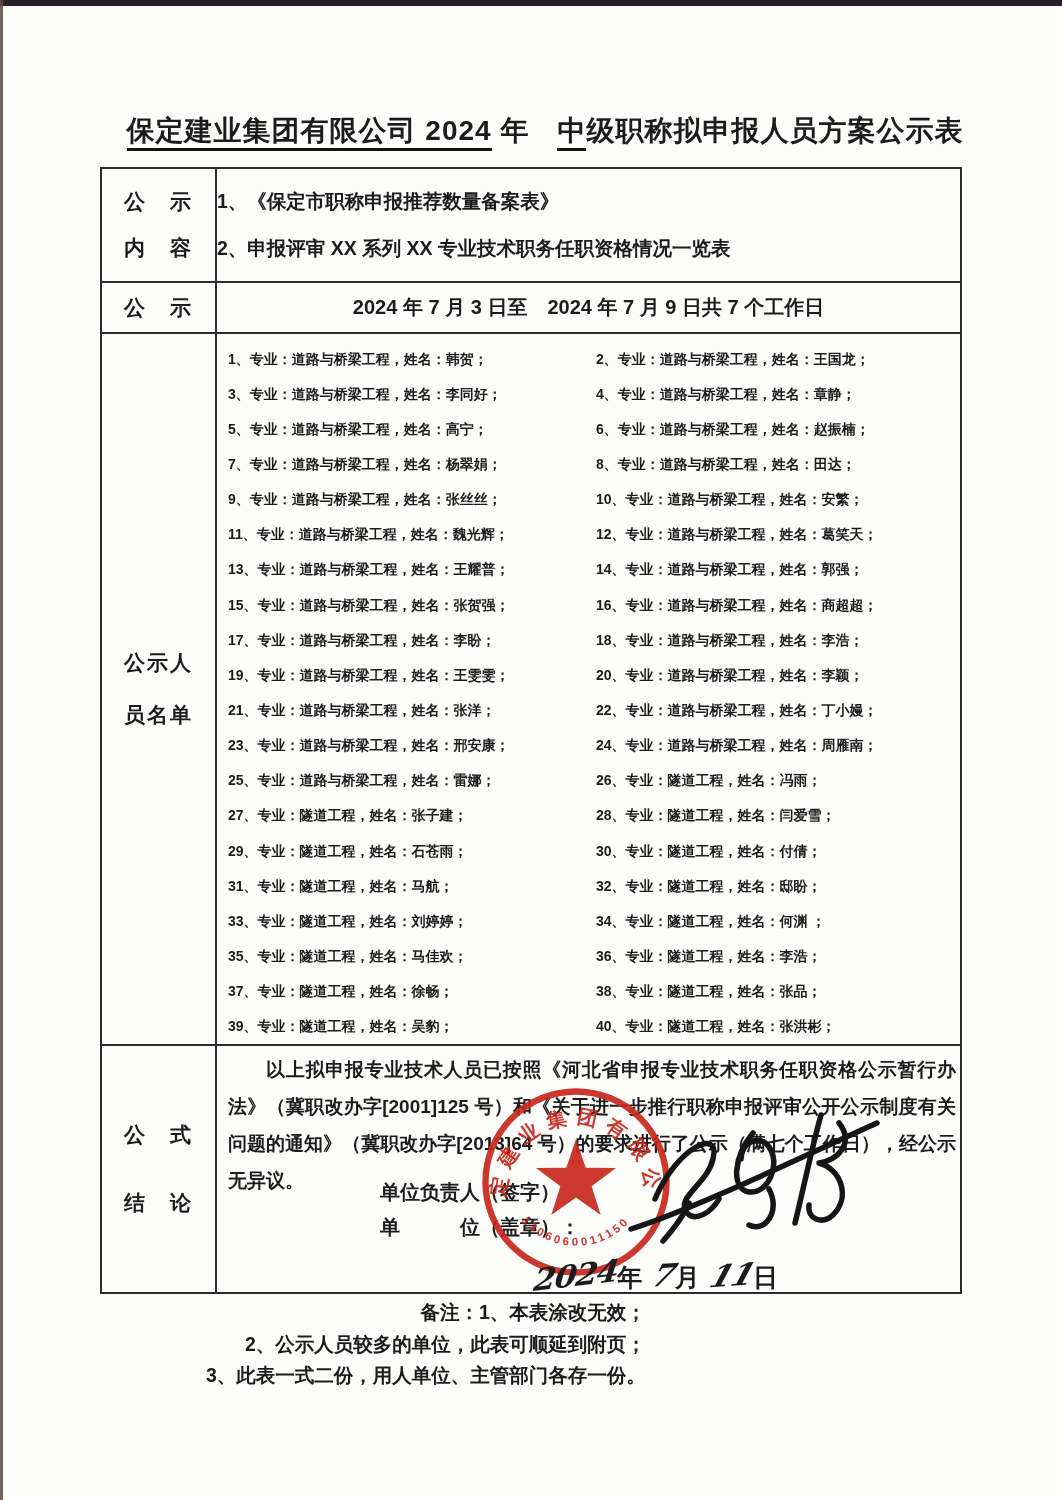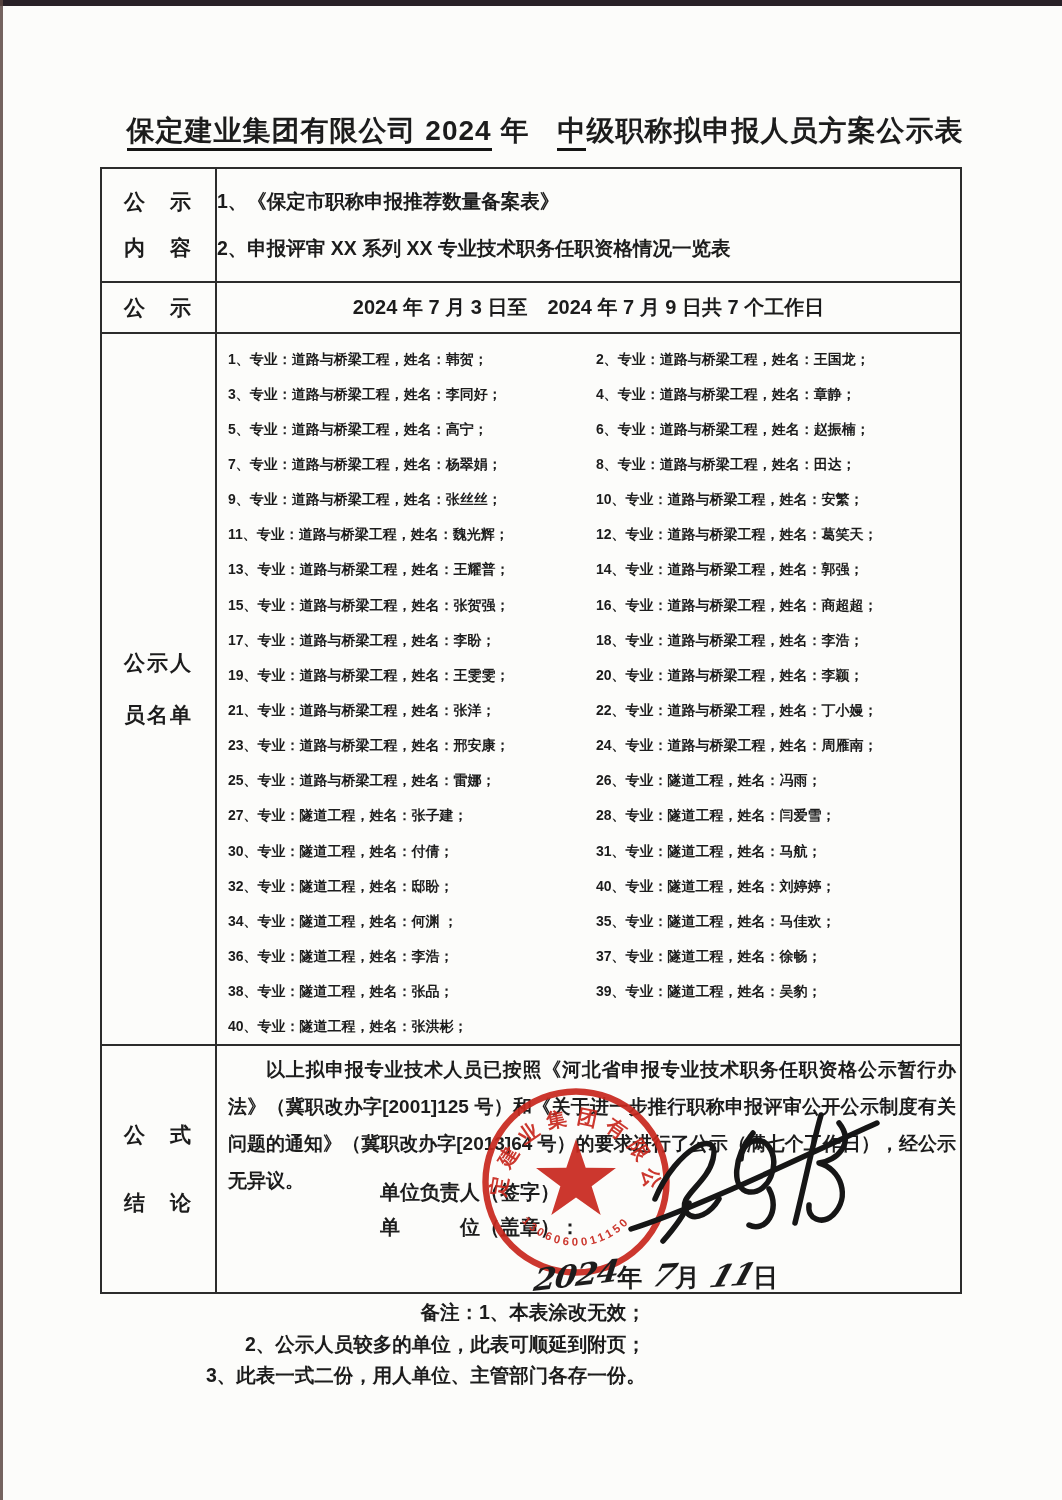--- a/index.html
+++ b/index.html
@@ -107,24 +107,25 @@
           <div>19、专业：道路与桥梁工程，姓名：王雯雯；</div>
           <div>20、专业：道路与桥梁工程，姓名：李颖；</div>
           <div>21、专业：道路与桥梁工程，姓名：张洋；</div>
           <div>22、专业：道路与桥梁工程，姓名：丁小嫚；</div>
           <div>23、专业：道路与桥梁工程，姓名：邢安康；</div>
           <div>24、专业：道路与桥梁工程，姓名：周雁南；</div>
           <div>25、专业：道路与桥梁工程，姓名：雷娜；</div>
           <div>26、专业：隧道工程，姓名：冯雨；</div>
           <div>27、专业：隧道工程，姓名：张子建；</div>
           <div>28、专业：隧道工程，姓名：闫爱雪；</div>
+          <div>29、专业：隧道工程，姓名：石苍雨；</div>
           <div>30、专业：隧道工程，姓名：付倩；</div>
           <div>31、专业：隧道工程，姓名：马航；</div>
           <div>32、专业：隧道工程，姓名：邸盼；</div>
-          <div>40、专业：隧道工程，姓名：刘婷婷；</div>
+          <div>33、专业：隧道工程，姓名：刘婷婷；</div>
           <div>34、专业：隧道工程，姓名：何渊 ；</div>
           <div>35、专业：隧道工程，姓名：马佳欢；</div>
           <div>36、专业：隧道工程，姓名：李浩；</div>
           <div>37、专业：隧道工程，姓名：徐畅；</div>
           <div>38、专业：隧道工程，姓名：张品；</div>
           <div>39、专业：隧道工程，姓名：吴豹；</div>
           <div>40、专业：隧道工程，姓名：张洪彬；</div>
         </div>
     </div>
 

